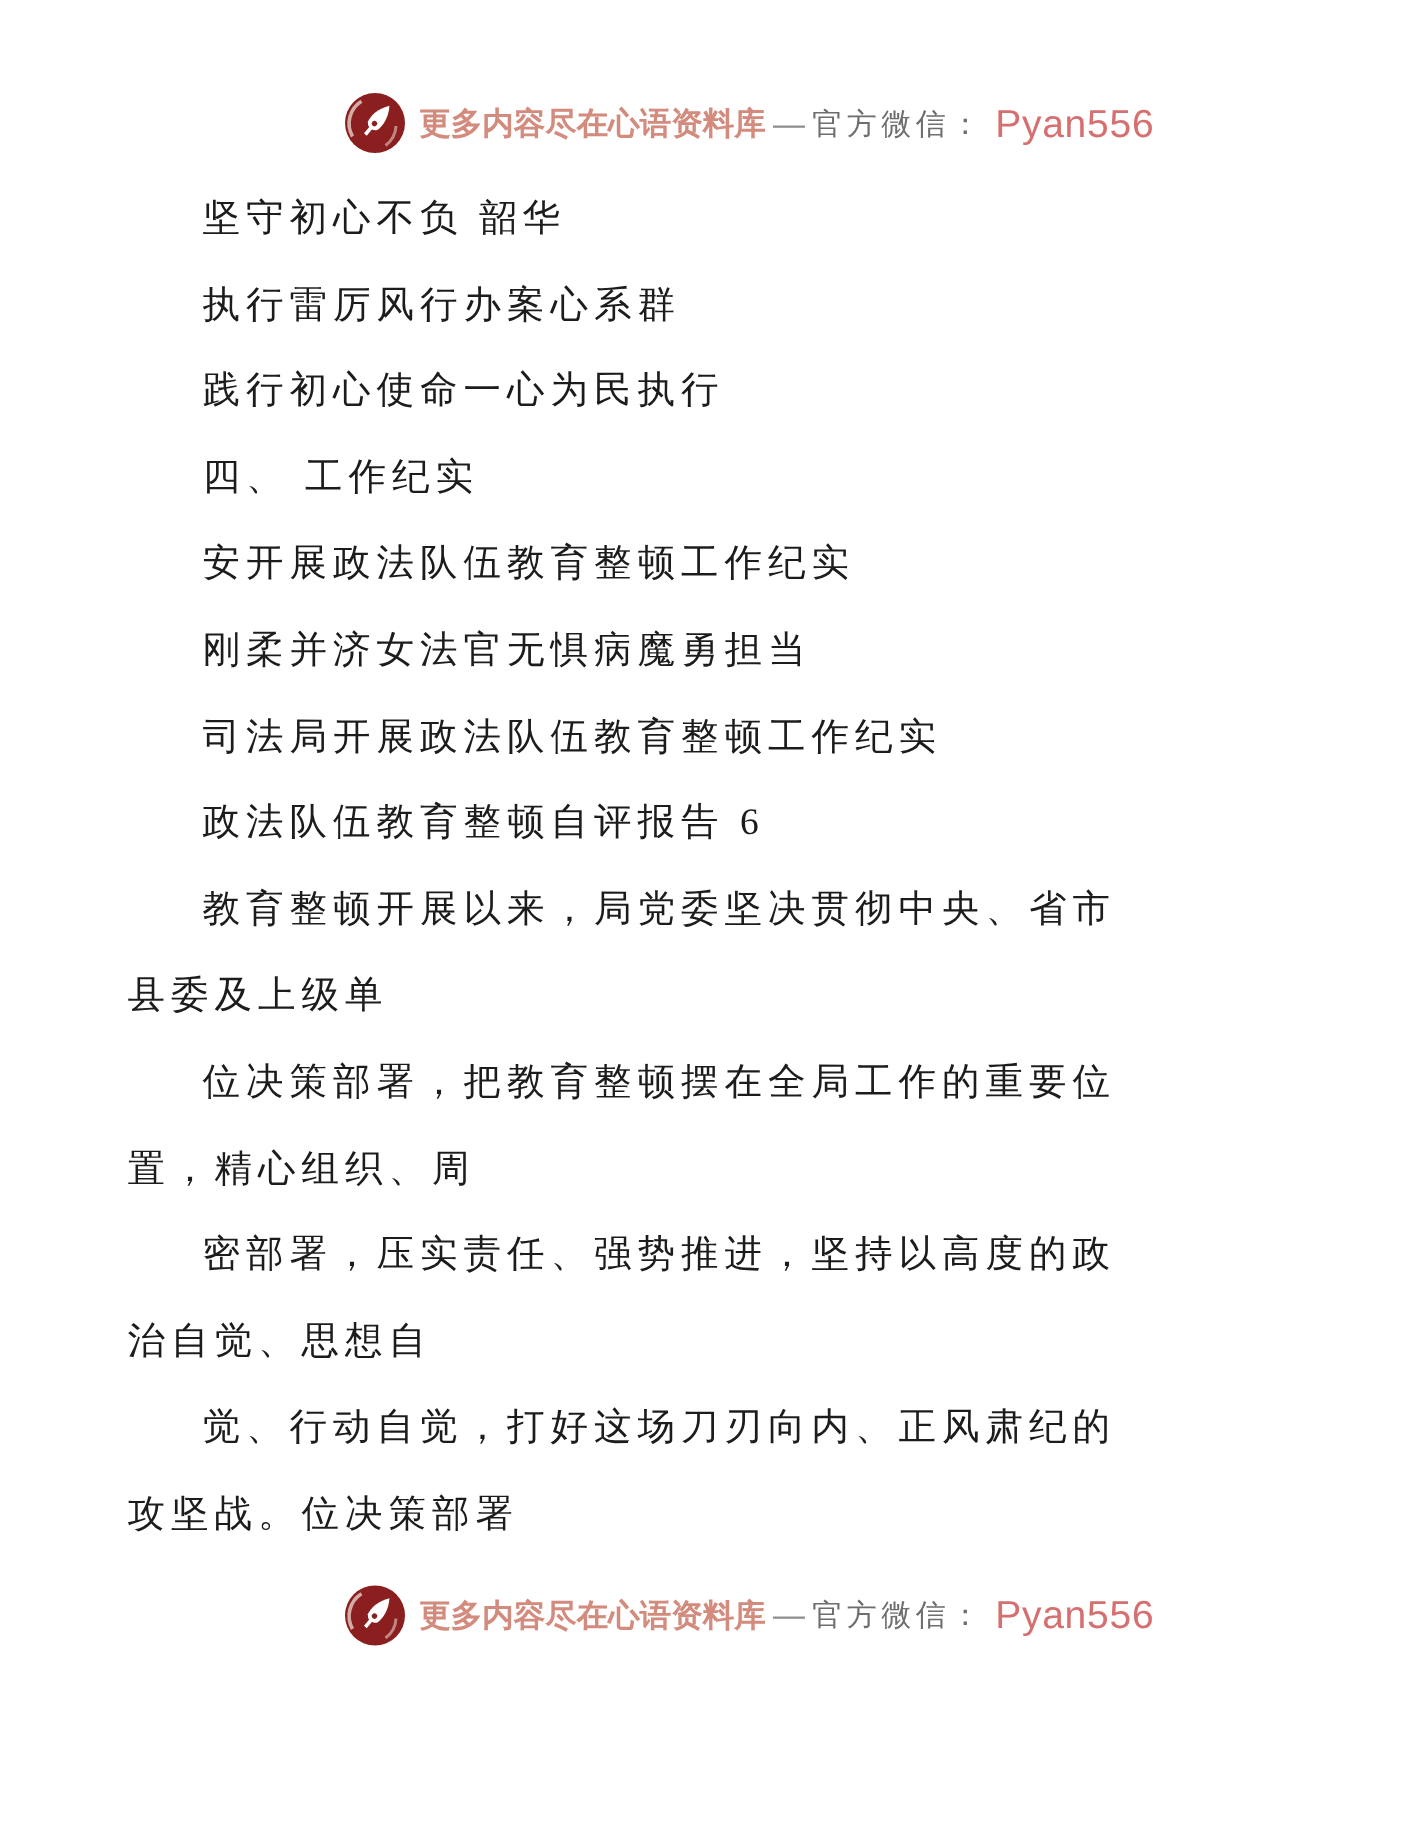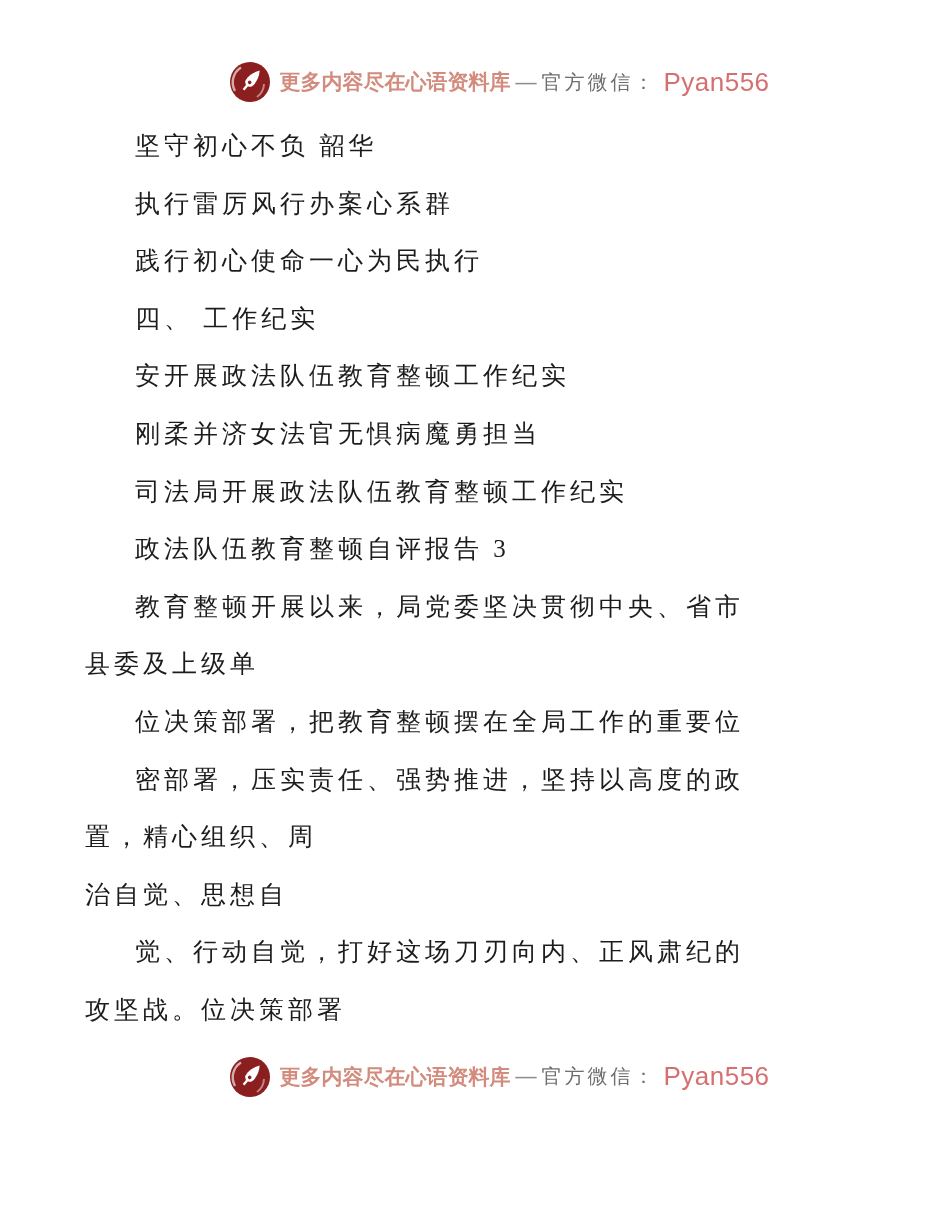--- a/index.html
+++ b/index.html
@@ -93,26 +93,26 @@
 
 <div class="doc-content">
 
 <div class="text-line indent">坚守初心不负 韶华</div>
     <div class="text-line indent">执行雷厉风行办案心系群</div>
     <div class="text-line indent">践行初心使命一心为民执行</div>
     <div class="text-line indent">四、 工作纪实</div>
     <div class="text-line indent">安开展政法队伍教育整顿工作纪实</div>
     <div class="text-line indent">刚柔并济女法官无惧病魔勇担当</div>
     <div class="text-line indent">司法局开展政法队伍教育整顿工作纪实</div>
-    <div class="text-line indent">政法队伍教育整顿自评报告 3</div>
+    <div class="text-line indent">政法队伍教育整顿自评报告 6</div>
     <div class="text-line indent">教育整顿开展以来，局党委坚决贯彻中央、省市</div>
     <div class="text-line">县委及上级单</div>
     <div class="text-line indent">位决策部署，把教育整顿摆在全局工作的重要位</div>
+    <div class="text-line">置，精心组织、周</div>
     <div class="text-line indent">密部署，压实责任、强势推进，坚持以高度的政</div>
-    <div class="text-line">置，精心组织、周</div>
     <div class="text-line">治自觉、思想自</div>
     <div class="text-line indent">觉、行动自觉，打好这场刀刃向内、正风肃纪的</div>
     <div class="text-line">攻坚战。位决策部署</div>
   </div>
 
 <div class="watermark footer">
   <span class="wm-logo">
     <svg viewBox="0 0 44 44" width="44" height="44" aria-hidden="true">
       <circle cx="22" cy="22" r="20" fill="#8b1e1e"></circle>
       <path d="M7 31 A 17.5 17.5 0 0 1 13 7.5" stroke="#ecdcd6" stroke-width="2.4" fill="none" opacity="0.75"></path>

